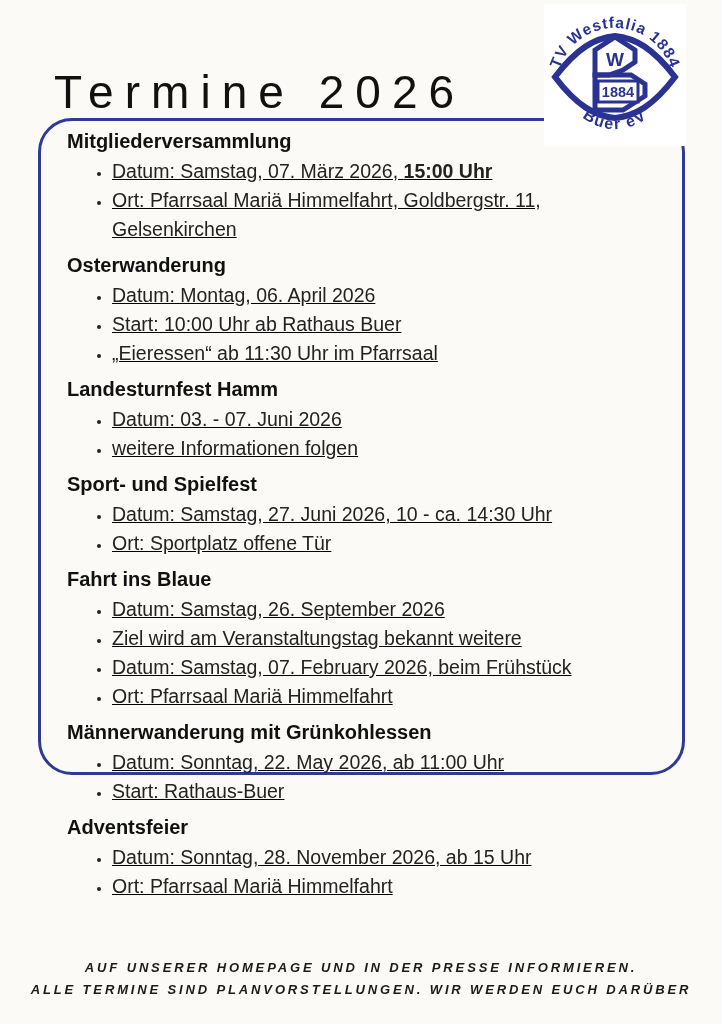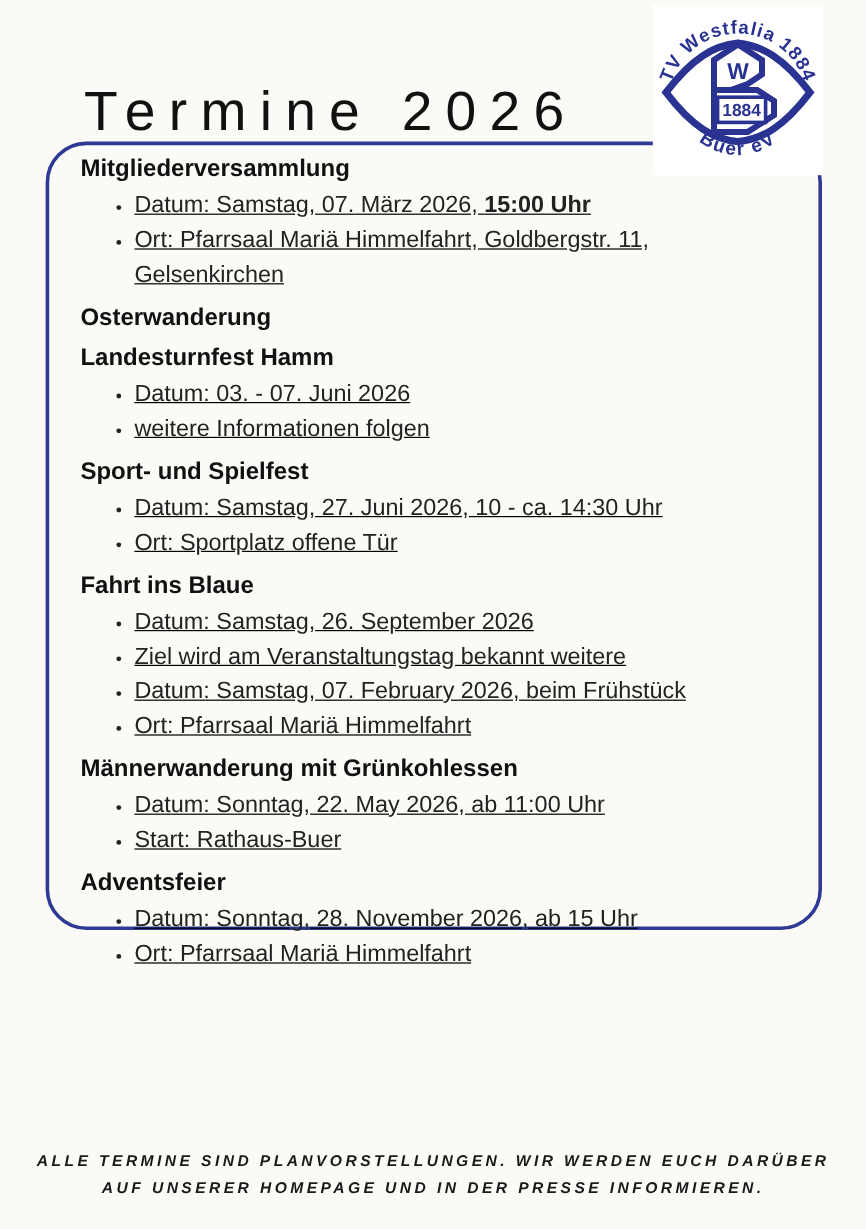--- a/index.html
+++ b/index.html
@@ -7,21 +7,21 @@
     width: 722px; height: 1024px;
     position: relative;
     background: #fbfaf6;
     font-family: "Liberation Sans", sans-serif;
     overflow: hidden;
   }
 
   
   .title {
     position: absolute;
-    left: 70px; top: 34px;
+    left: 54px; top: 34px;
     font-size: 46px;
     font-weight: 400;
     letter-spacing: 0.24em;
     color: #111;
     white-space: nowrap;
   }
 
   
   .logo {
     position: absolute;
@@ -116,20 +116,25 @@
   <div id="events">
       <div class="event">
         <h2>Mitgliederversammlung</h2>
         <ul>
           <li><span>Datum: Samstag, 07. März 2026, </span><span class="seg-b">15:00 Uhr</span></li>
           <li><span>Ort: Pfarrsaal Mariä Himmelfahrt, Goldbergstr. 11, Gelsenkirchen</span></li>
         </ul>
       </div>
       <div class="event">
         <h2>Osterwanderung</h2>
+        <ul>
+          <li><span>Datum: Montag, 06. April 2026</span></li>
+          <li><span>Start: 10:00 Uhr ab Rathaus Buer</span></li>
+          <li><span>„Eieressen“ ab 11:30 Uhr im Pfarrsaal</span></li>
+        </ul>
       </div>
       <div class="event">
         <h2>Landesturnfest Hamm</h2>
         <ul>
           <li><span>Datum: 03. - 07. Juni 2026</span></li>
           <li><span>weitere Informationen folgen</span></li>
         </ul>
       </div>
       <div class="event">
         <h2>Sport- und Spielfest</h2>
@@ -162,15 +167,15 @@
         <h2>Adventsfeier</h2>
         <ul>
           <li><span>Datum: Sonntag, 28. November 2026, ab 15 Uhr</span></li>
           <li><span>Ort: Pfarrsaal Mariä Himmelfahrt</span></li>
         </ul>
       </div>
     </div>
 </div>
 
 <div class="footer">
+  <div>AUF UNSERER HOMEPAGE UND IN DER PRESSE INFORMIEREN.</div>
   <div>ALLE TERMINE SIND PLANVORSTELLUNGEN. WIR WERDEN EUCH DARÜBER</div>
-  <div>AUF UNSERER HOMEPAGE UND IN DER PRESSE INFORMIEREN.</div>
 </div>
 
 </body></html>

